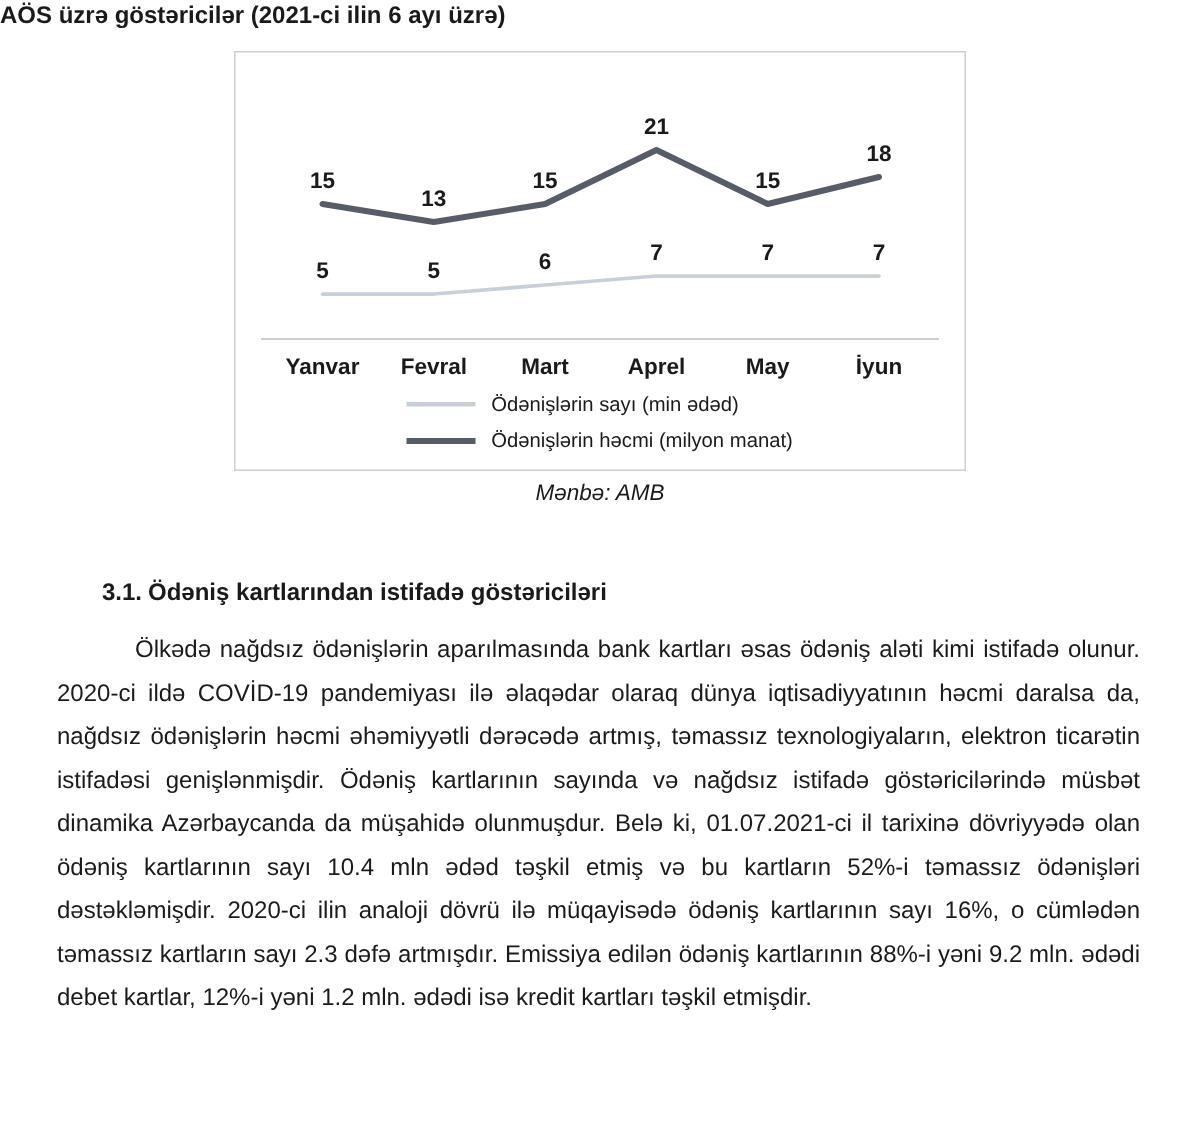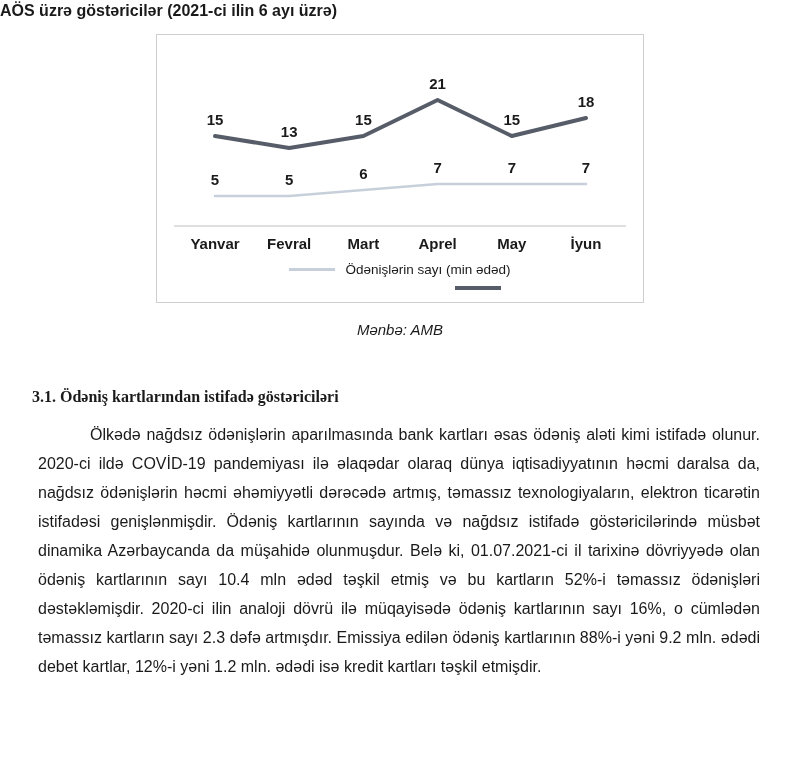--- a/index.html
+++ b/index.html
@@ -24,47 +24,46 @@
     padding: 16px 0 12px 0;
     background: #ffffff;
   }
   #chart-svg { display: block; margin: 0 auto; }
   #chart-svg text { font-family: "Liberation Sans", sans-serif; fill: #1a1a1a; }
   #chart-svg .dlabel { font-size: 15px; font-weight: bold; }
   #chart-svg .clabel { font-size: 15px; font-weight: bold; }
   .legend {
     display: flex;
     flex-direction: column;
-    align-items: flex-end;
+    align-items: flex-start;
     width: fit-content;
     margin: 6px auto 0 auto;
     row-gap: 9px;
   }
   .legend-item { display: flex; align-items: center; }
   .swatch { display: inline-block; width: 46px; margin-right: 10px; background: #888; }
   .legend-label { font-size: 13.5px; }
   .source-note {
     text-align: center;
     font-style: italic;
     font-size: 15px;
-    margin-top: 18px;
+    margin-top: 6px;
   }
   .section { margin-top: 50px; }
   .h-main {
     margin-left: 38px;
     font-size: 16px;
     font-weight: bold;
   }
   .h-main .num { display: inline-block; margin-right: 14px; }
   .h-sub {
-    margin-left: 32px;
+    margin-left: 68px;
     margin-top: 14px;
     font-size: 16px;
     font-weight: bold;
-    font-family: Liberation Serif, serif;
   }
   .h-sub .num { display: inline-block; margin-right: 4px; }
   .body-text {
     margin: 14px 40px 0 38px;
     font-size: 16px;
     line-height: 29px;
     text-align: justify;
     text-indent: 52px;
   }
 </style>
@@ -97,20 +96,21 @@
       <text x="353.8" y="198" text-anchor="middle" class="clabel">May</text>
       <text x="428" y="198" text-anchor="middle" class="clabel">İyun</text>
     </svg>
   <div class="legend">
     <div class="legend-item">
       <span class="swatch" style="background: rgb(199, 208, 218); height: 2.5px;"></span>
       <span class="legend-label">Ödənişlərin sayı (min ədəd)</span>
     </div>
     <div class="legend-item">
       <span class="swatch" style="background: rgb(87, 93, 104); height: 4px;"></span>
+      <span class="legend-label">Ödənişlərin həcmi (milyon manat)</span>
     </div>
   </div>
 </div>
 
 <div class="source-note">Mənbə: AMB</div>
 
 <div class="section">
   <div class="h-sub">
     <span class="num">3.1.</span><span>Ödəniş kartlarından istifadə göstəriciləri</span>
   </div>

